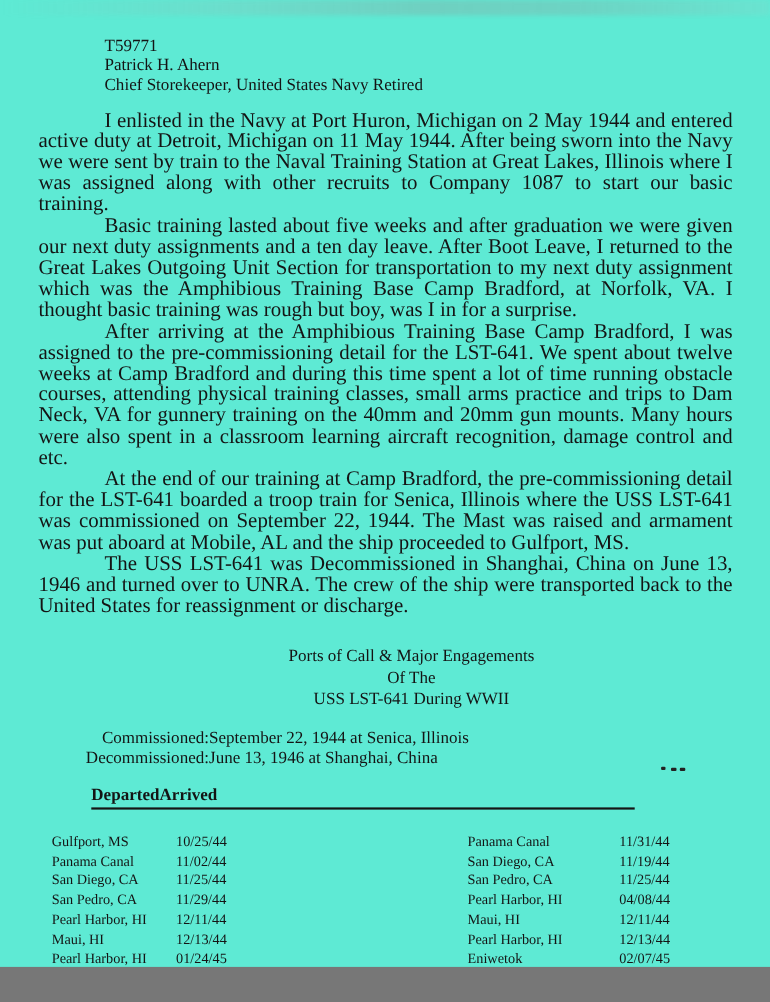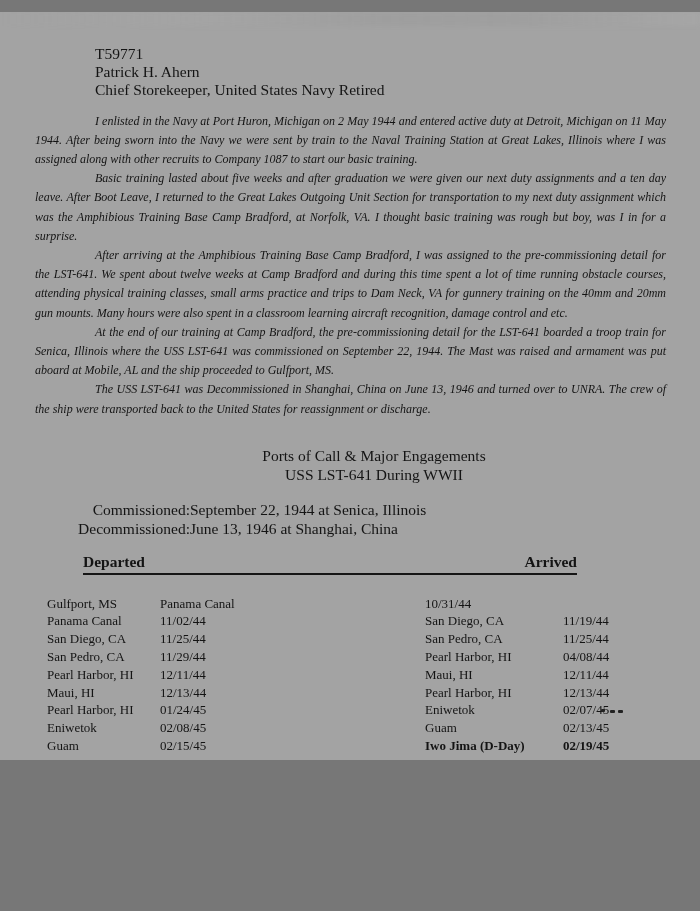--- a/index.html
+++ b/index.html
@@ -1,21 +1,21 @@
 <!DOCTYPE html>
 <html><head>
 <meta charset="utf-8">
 <style>
   html,body{margin:0;padding:0;}
   body{background:#777;}
   .page{
     position:relative;
-    width:700px;height:748px;
-    margin:12px auto;
-    background:#a3a3a3;
+    width:700px;height:879px;
+    margin:0 auto;
+    background:#5eead4;
     font-family:"Liberation Serif","DejaVu Serif",serif;
     color:#141414;
     overflow:hidden;
   }
   
   .scan-noise{
     position:absolute;top:0;left:0;width:700px;height:14px;
     background:linear-gradient(90deg,
       rgba(170,170,170,0) 0%,
       rgba(170,170,170,.18) 30%,
@@ -31,40 +31,40 @@
     background:rgba(120,120,120,.25);filter:blur(1px);transform:rotate(8deg);
   }
 
   .id-block{
     margin:33px 0 0 95px;
     font-size:15.5px;line-height:18.2px;
   }
   .body-text{
     margin:12px 34px 0 35px;
     text-align:justify;
-    font-size:12px;line-height:19.2px;font-style:italic;
+    font-size:19px;line-height:19.2px;
   }
   .body-text p{margin:0;text-indent:60px;}
 
   .section-title{
     margin-top:27px;
     text-align:center;
     font-size:15.5px;line-height:19.4px;padding-left:48px;
   }
 
   .commission{
     margin:15px 0 0 45px;
     font-size:15.5px;line-height:19.5px;
   }
   .commission .crow{display:flex;}
   .commission .clabel{width:145px;flex:0 0 145px;text-align:right;}
 
   .table-header{
     margin:14px 123px 0 83px;      
-    display:flex;justify-content:space-between;
+    display:flex;justify-content:flex-start;
     font-weight:bold;font-size:15.5px;
     border-bottom:2px solid #151515;
     padding-bottom:2px;
   }
   .table-rows{
     margin:20px 0 0 47px;
     font-size:13px;line-height:17.8px;
   }
   .trow{
     display:grid;
@@ -88,20 +88,21 @@
   <div class="body-text">
     <p>I enlisted in the Navy at Port Huron, Michigan on 2 May 1944 and entered active duty at Detroit, Michigan on 11 May 1944. After being sworn into the Navy we were sent by train to the Naval Training Station at Great Lakes, Illinois where I was assigned along with other recruits to Company 1087 to start our basic training.</p>
     <p>Basic training lasted about five weeks and after graduation we were given our next duty assignments and a ten day leave. After Boot Leave, I returned to the Great Lakes Outgoing Unit Section for transportation to my next duty assignment which was the Amphibious Training Base Camp Bradford, at Norfolk, VA. I thought basic training was rough but boy, was I in for a surprise.</p>
     <p>After arriving at the Amphibious Training Base Camp Bradford, I was assigned to the pre-commissioning detail for the LST-641. We spent about twelve weeks at Camp Bradford and during this time spent a lot of time running obstacle courses, attending physical training classes, small arms practice and trips to Dam Neck, VA for gunnery training on the 40mm and 20mm gun mounts. Many hours were also spent in a classroom learning aircraft recognition, damage control and etc.</p>
     <p>At the end of our training at Camp Bradford, the pre-commissioning detail for the LST-641 boarded a troop train for Senica, Illinois where the USS LST-641 was commissioned on September 22, 1944. The Mast was raised and armament was put aboard at Mobile, AL and the ship proceeded to Gulfport, MS.</p>
     <p>The USS LST-641 was Decommissioned in Shanghai, China on June 13, 1946 and turned over to UNRA. The crew of the ship were transported back to the United States for reassignment or discharge.</p>
   </div>
 
   <div class="section-title">
     <div>Ports of Call &amp; Major Engagements</div>
+    <div>Of The</div>
     <div>USS LST-641 During WWII</div>
   </div>
 
   <div class="commission">
     <div class="crow">
       <span class="clabel">Commissioned:</span>
       <span>September 22, 1944 at Senica, Illinois</span>
     </div>
     <div class="crow">
       <span class="clabel">Decommissioned:</span>
@@ -110,22 +111,23 @@
   </div>
 
   <div class="table-header">
     <span>Departed</span>
     <span>Arrived</span>
   </div>
 
   <div class="table-rows">
       <div class="trow">
         <span>Gulfport, MS</span>
+        <span>10/25/44</span>
         <span>Panama Canal</span>
-        <span>10/31/44</span>
+        <span>11/31/44</span>
       </div>
       <div class="trow">
         <span>Panama Canal</span>
         <span>11/02/44</span>
         <span>San Diego, CA</span>
         <span>11/19/44</span>
       </div>
       <div class="trow">
         <span>San Diego, CA</span>
         <span>11/25/44</span>

